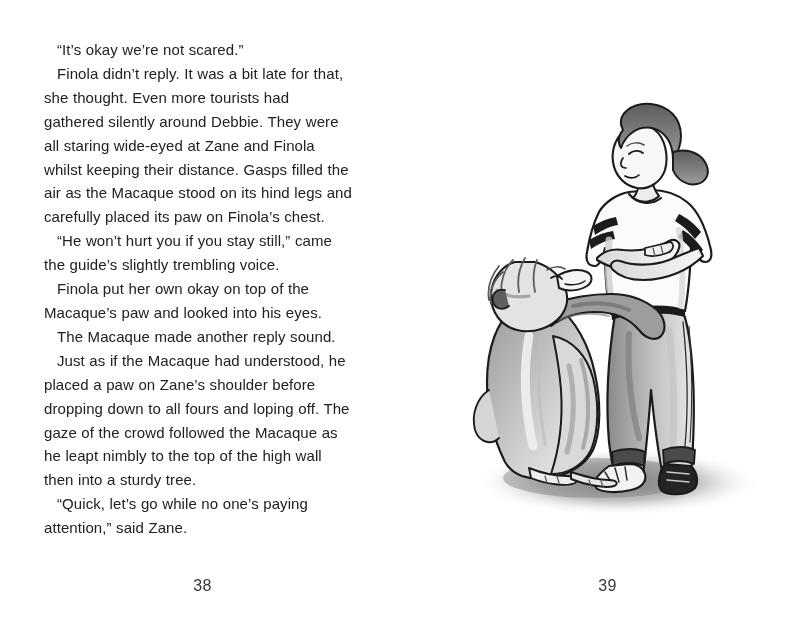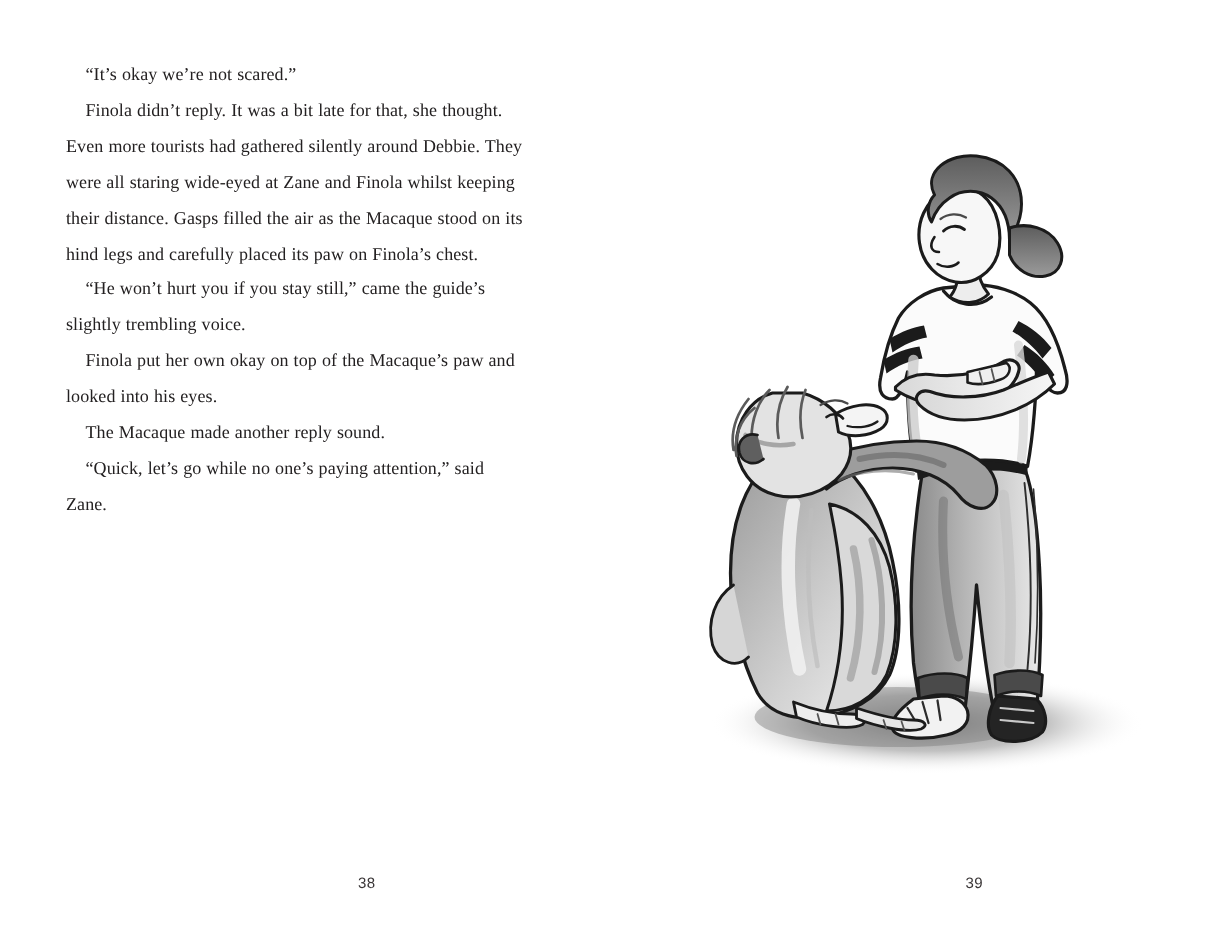--- a/index.html
+++ b/index.html
@@ -32,38 +32,36 @@
 
   
   .text-block {
     position: absolute;
     left: 44px;
     top: 38px;
     width: 308px;
   }
   .para {
     margin: 0;
-    font-size: 12px;
+    font-size: 15px;
     line-height: 23.9px;
     letter-spacing: 0.005em;
     color: #232021;
     text-indent: 13px;
     word-spacing: 0.3px;
-    font-family: Liberation Serif, serif;
   }
 
   .folio {
     position: absolute;
     bottom: 27px;
     width: 100%;
     text-align: center;
-    font-size: 10px;
+    font-size: 16px;
     color: #3a3637;
     letter-spacing: 0.02em;
-    padding-left: 42px;
   }
 
   
   .illus-wrap {
     position: absolute;
     left: 0;
     top: 0;
     width: 405px;
     height: 575px;
   }
@@ -81,20 +79,21 @@
 
 <div class="spread">
 
   <div class="page page-left">
     <div class="text-block">
       <p class="para">“It’s okay we’re not scared.”</p>
       <p class="para">Finola didn’t reply. It was a bit late for that, she thought. Even more tourists had gathered silently around Debbie. They were all staring wide-eyed at Zane and Finola whilst keeping their distance. Gasps filled the air as the Macaque stood on its hind legs and carefully placed its paw on Finola’s chest.</p>
       <p class="para">“He won’t hurt you if you stay still,” came the guide’s slightly trembling voice.</p>
       <p class="para">Finola put her own okay on top of the Macaque’s paw and looked into his eyes.</p>
       <p class="para">The Macaque made another reply sound.</p>
+      <p class="para">Just as if the Macaque had understood, he placed a paw on Zane’s shoulder before dropping down to all fours and loping off. The gaze of the crowd followed the Macaque as he leapt nimbly to the top of the high wall then into a sturdy tree.</p>
       <p class="para">“Quick, let’s go while no one’s paying attention,” said Zane.</p>
 
     </div>
     <div class="folio">38</div>
   </div>
 
   <div class="page page-right">
     <div class="illus-wrap">
 
       <svg class="illus-svg" viewBox="0 0 360 450" xmlns="http://www.w3.org/2000/svg">

